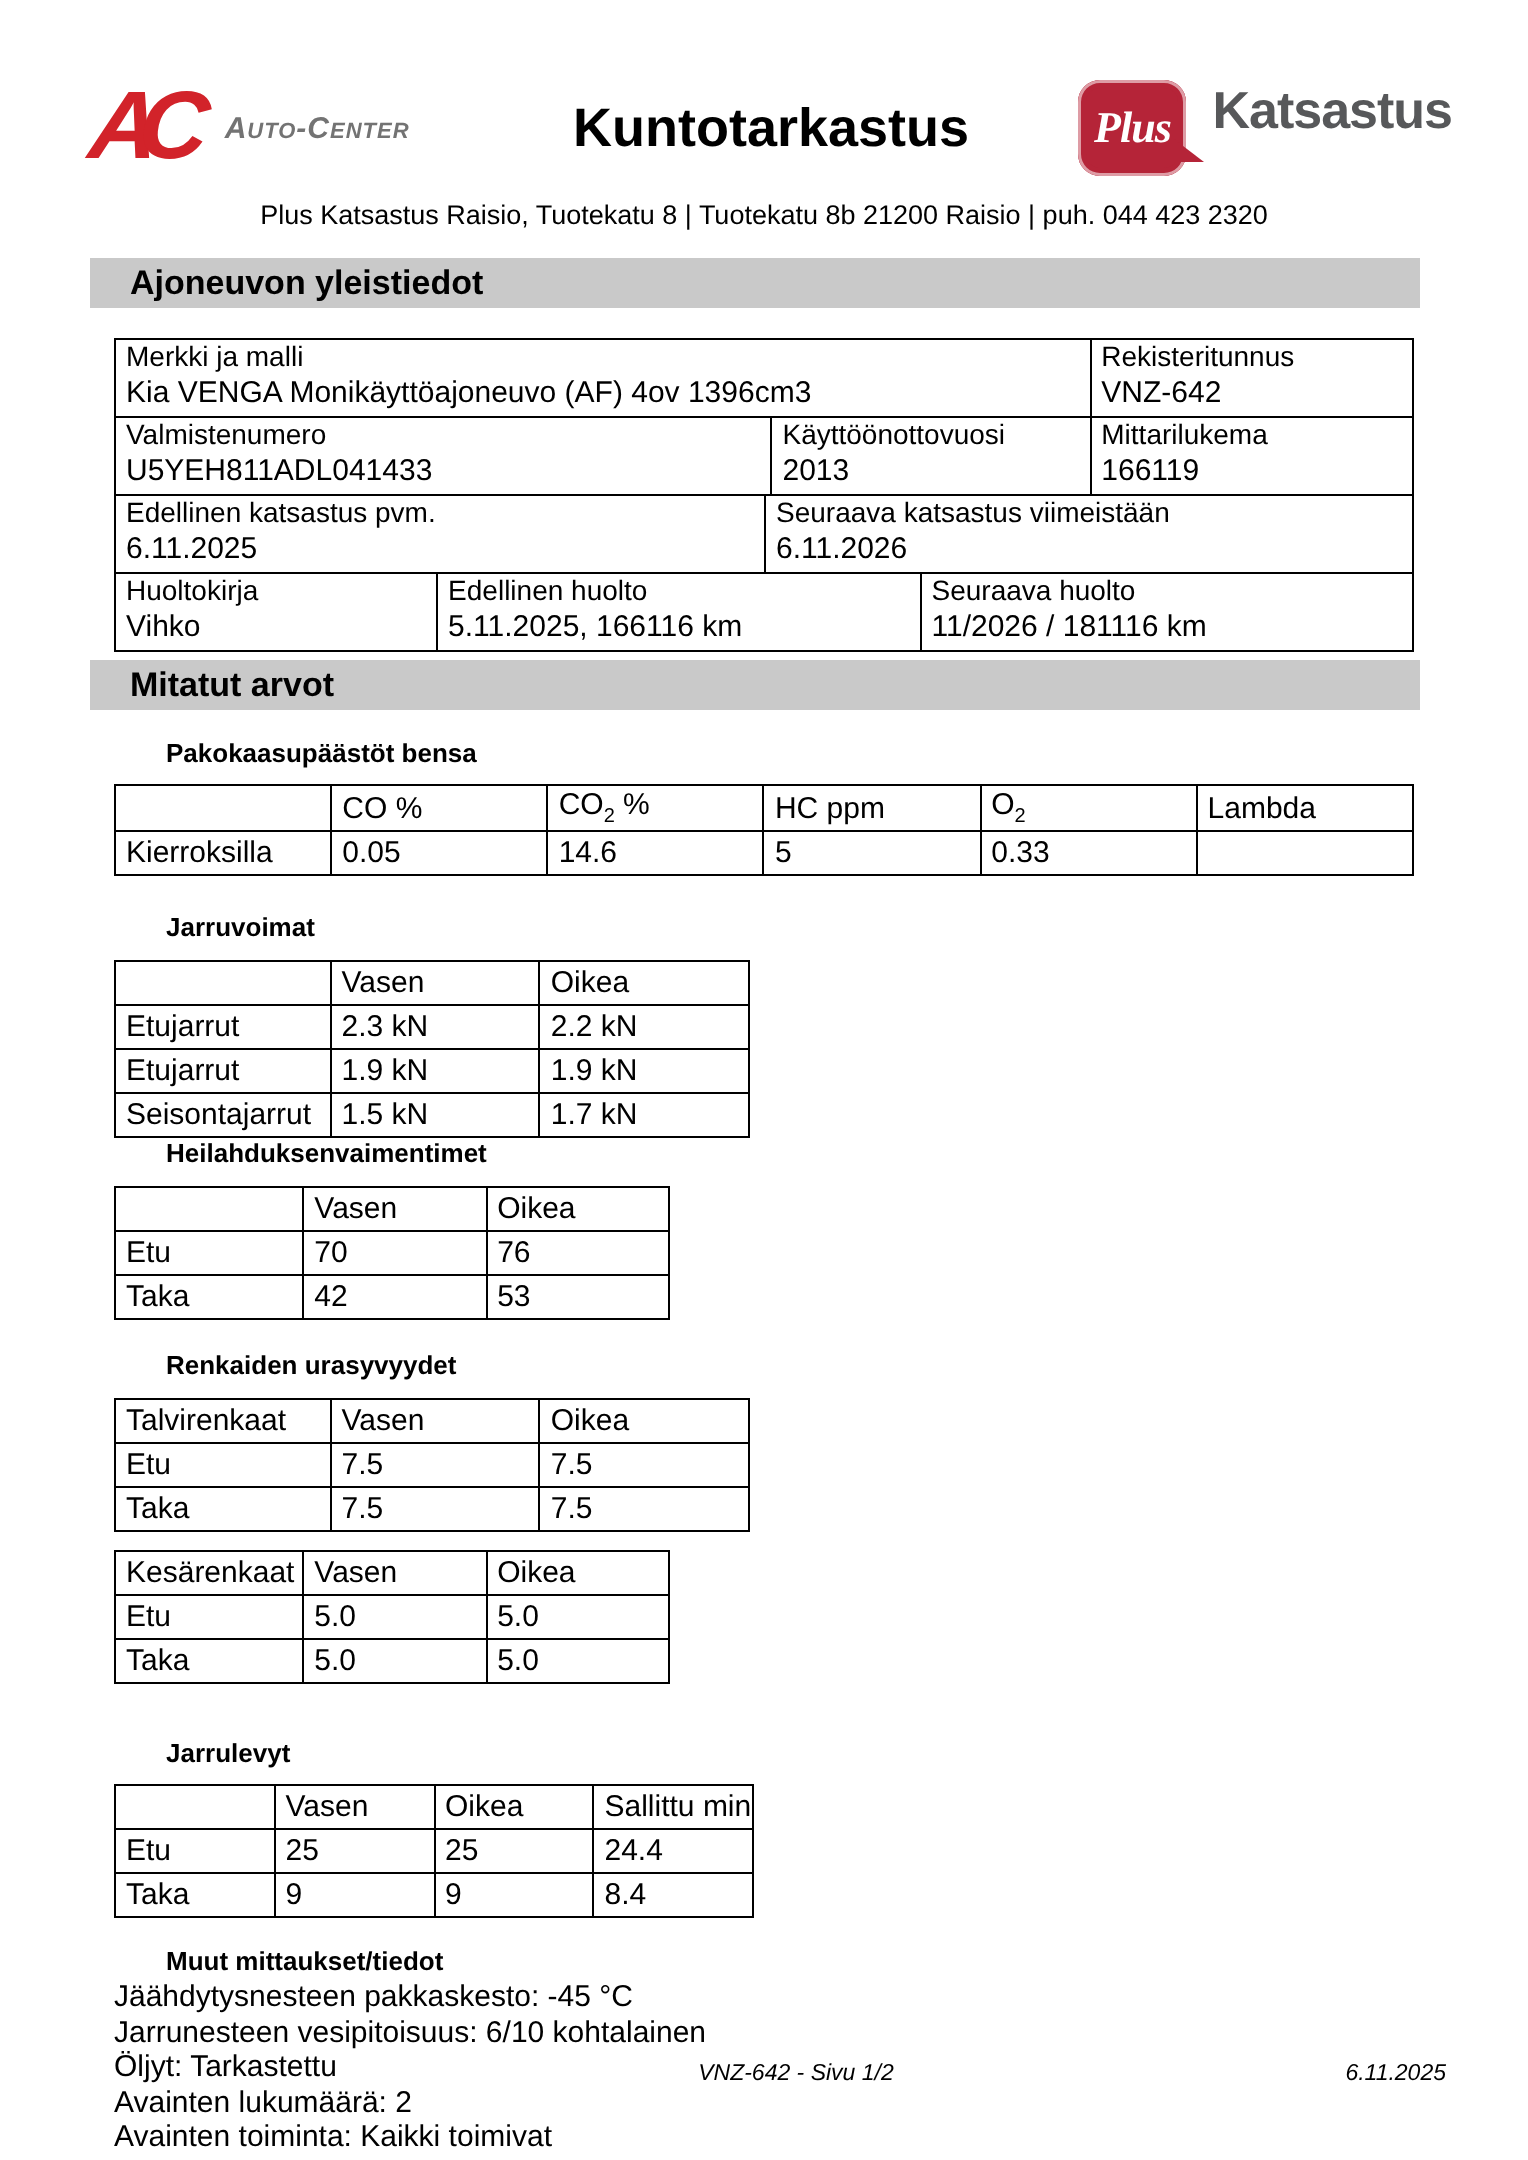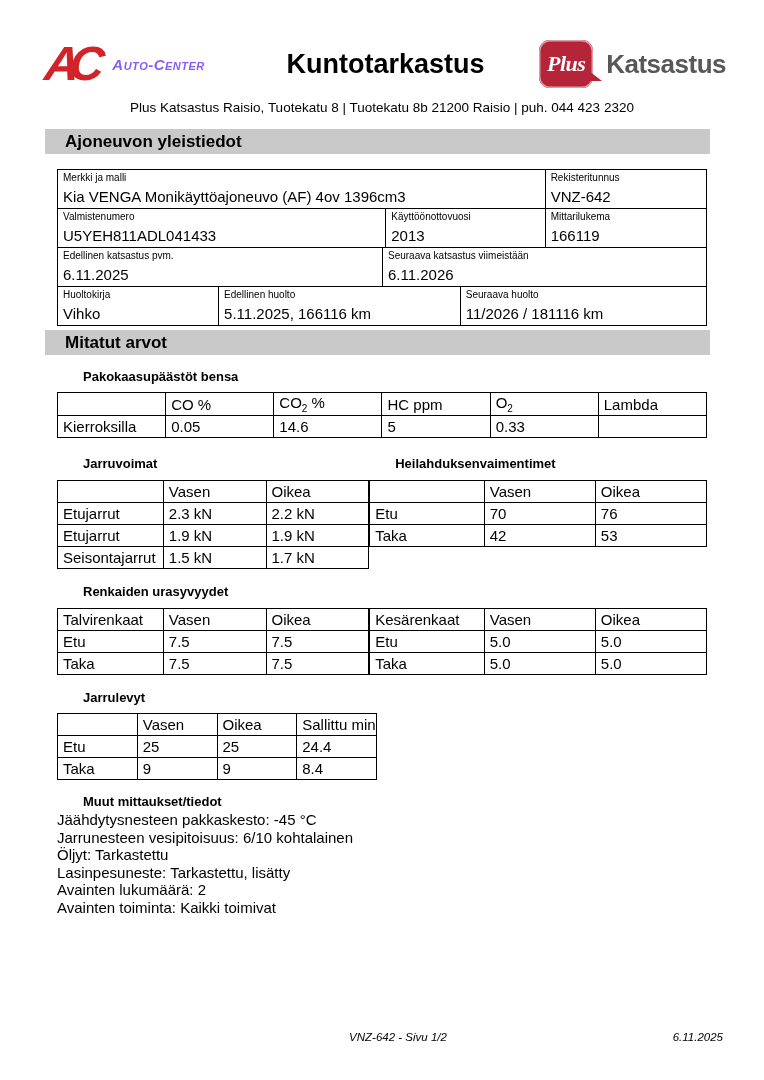--- a/index.html
+++ b/index.html
@@ -17,25 +17,25 @@
     padding: 36px 38px 0 45px; height: 92px;
   }
   .logo-ac { display: flex; align-items: center; width: 200px; }
   .ac-monogram {
     font-size: 48px; font-weight: bold; font-style: italic;
     color: #d2232a; letter-spacing: -10px; line-height: 1;
     transform: skewX(-6deg); padding-right: 10px;
   }
   .ac-name {
     font-size: 15px; font-weight: bold; font-style: italic;
-    font-variant: small-caps; color: #8b5cf6; margin-left: 8px; letter-spacing: 0.5px;
+    font-variant: small-caps; color: #737373; margin-left: 8px; letter-spacing: 0.5px;
     white-space: nowrap;
   }
   .doc-title { font-size: 27px; font-weight: bold; text-align: center; flex: 0 0 auto; }
-  .logo-plus { display: flex; align-items: center; justify-content: flex-end; width: 200px; }
+  .logo-plus { display: flex; align-items: flex-start; justify-content: flex-end; width: 200px; }
   .plus-bubble {
     position: relative; width: 54px; height: 48px; background: #b52438;
     border-radius: 11px; display: flex; align-items: center; justify-content: center;
     box-shadow: inset 0 0 0 1.5px rgba(255,255,255,0.55), inset 0 0 0 4px #b52438;
     flex: 0 0 auto;
   }
   .plus-bubble::after {
     content: ""; position: absolute; right: -9px; bottom: 7px;
     border-style: solid; border-width: 13px 0 0 17px;
     border-color: transparent transparent transparent #b52438;
@@ -55,41 +55,41 @@
     padding-left: 20px; display: flex; align-items: center;
   }
   .section-bar.second { margin-top: 4px; }
 
   
   .info-table { margin: 15px 0 0 57px; width: 650px; }
   .info-row { display: flex; border: 1px solid #000; height: 40px; margin-top: -1px; }
   .info-row:first-child { margin-top: 0; }
   .info-cell { border-left: 1px solid #000; padding: 2px 5px; overflow: hidden; }
   .info-cell:first-child { border-left: none; }
-  .info-label { font-size: 10px; line-height: 12px; }
+  .info-label { font-size: 14px; line-height: 12px; }
   .info-value { font-size: 15px; line-height: 19px; margin-top: 3px; white-space: nowrap; }
 
   
   .sheet { margin-left: 57px; width: 650px; }
   .caption { font-size: 13px; font-weight: bold; padding-left: 26px; }
   .cap-emissions { margin-top: 14px; }
   .meas { border-collapse: collapse; table-layout: fixed; }
   .meas th, .meas td {
     border: 1.5px solid #000; font-size: 15px; font-weight: normal;
     text-align: left; padding: 1px 5px; height: 22px; white-space: nowrap; overflow: hidden;
   }
   .tbl-emissions { width: 650px; margin-top: 8px; }
-  .two-col { display: flex; justify-content: space-between; width: 650px; }
+  .two-col { display: flex; justify-content: space-between; width: 650px; flex-direction: column; }
   .two-col.forces { margin-top: 18px; }
-  .col-l { width: 318px; } .col-r { width: 344px; }
+  .col-l { width: 318px; } .col-r { width: 278px; }
   .col-l .meas, .col-r .meas { width: 100%; margin-top: 9px; }
   .cap-tires { margin-top: 15px; }
   .two-col.tires { margin-top: 0; }
   .two-col.tires .meas { margin-top: 9px; padding-left: 23px; }
-  .cap-discs { margin-top: 15px; }
+  .cap-discs { margin-top: 27px; }
   .tbl-discs { width: 320px; margin-top: 8px; }
   .cap-other { margin-top: 14px; }
   .other-lines { margin-top: 2px; }
   .other-line { font-size: 15px; line-height: 17.6px; }
 
   sub { font-size: 10px; }
 
   
   .footer { position: absolute; top: 1031px; left: 16px; width: 764px; height: 16px; font-size: 11.5px; font-style: italic; }
   .footer-page { position: absolute; left: 0; width: 764px; text-align: center; }
@@ -341,21 +341,20 @@
         <td>8.4</td>
       </tr>
     </tbody>
       </table>
 
     <div class="caption cap-other">Muut mittaukset/tiedot</div>
     <div class="other-lines">
       <div class="other-line">Jäähdytysnesteen pakkaskesto: -45 °C</div>
       <div class="other-line">Jarrunesteen vesipitoisuus: 6/10 kohtalainen</div>
       <div class="other-line">Öljyt: Tarkastettu</div>
-      <div class="other-line">Lasinpesuneste: Tarkastettu, lisätty</div>
       <div class="other-line">Avainten lukumäärä: 2</div>
       <div class="other-line">Avainten toiminta: Kaikki toimivat</div>
     </div>
 
   </div>
 
   <div class="footer">
     <div class="footer-page">VNZ-642 - Sivu 1/2</div>
     <div class="footer-date">6.11.2025</div>
   </div>

